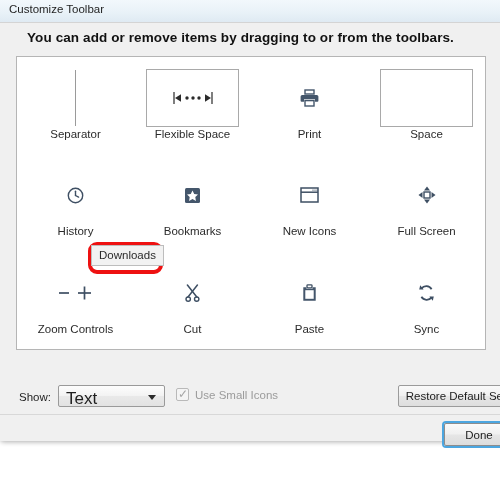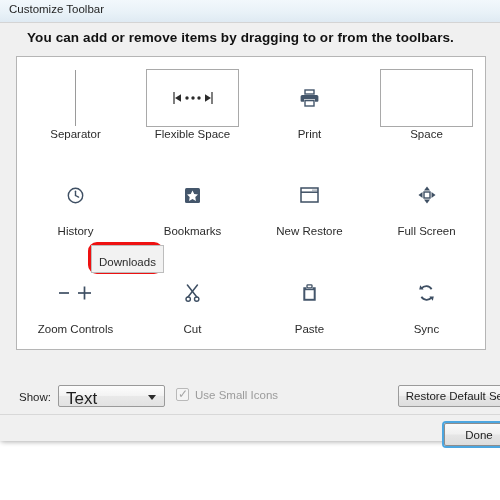--- a/index.html
+++ b/index.html
@@ -130,21 +130,21 @@
     justify-content: center;
     box-sizing: border-box;
   }
 
   .icon-svg { display: block; }
 
   
   .drag-ghost {
     position: absolute;
     left: 91px; top: 222px;
-    padding: 10px 7px 4px 7px;
+    padding: 3px 7px 4px 7px;
     background: #f2f2f2;
     border: 1px solid #bdbdbd;
     font-size: 11.5px;
     color: #2b2b2b;
     white-space: nowrap;
     box-sizing: border-box;
     z-index: 6;
   }
   .red-highlight {
     position: absolute;
@@ -348,21 +348,21 @@
           <div class="cell">
             <div class="cell-icon">
               <svg class="icon-svg" width="19" height="16" viewBox="0 0 19 16">
                 <rect x="1" y="1" width="17" height="14" fill="none" stroke="#3e4f63" stroke-width="1.5"></rect>
                 <line x1="1" y1="5.2" x2="18" y2="5.2" stroke="#3e4f63" stroke-width="1.5"></line>
                 <circle cx="13" cy="3.1" r="0.7" fill="#3e4f63"></circle>
                 <circle cx="15" cy="3.1" r="0.7" fill="#3e4f63"></circle>
                 <circle cx="17" cy="3.1" r="0.7" fill="#3e4f63"></circle>
               </svg>
             </div>
-            <div class="cell-label">New Restore</div>
+            <div class="cell-label">New Icons</div>
           </div>
 
           <div class="cell">
             <div class="cell-icon">
               <svg class="icon-svg" width="18" height="18" viewBox="0 0 18 18">
                 <rect x="6" y="6" width="6" height="6" fill="none" stroke="#3e4f63" stroke-width="1.4"></rect>
                 <polygon points="9,0.5 12,4.5 6,4.5" fill="#3e4f63"></polygon>
                 <polygon points="9,17.5 12,13.5 6,13.5" fill="#3e4f63"></polygon>
                 <polygon points="0.5,9 4.5,6 4.5,12" fill="#3e4f63"></polygon>
                 <polygon points="17.5,9 13.5,6 13.5,12" fill="#3e4f63"></polygon>

